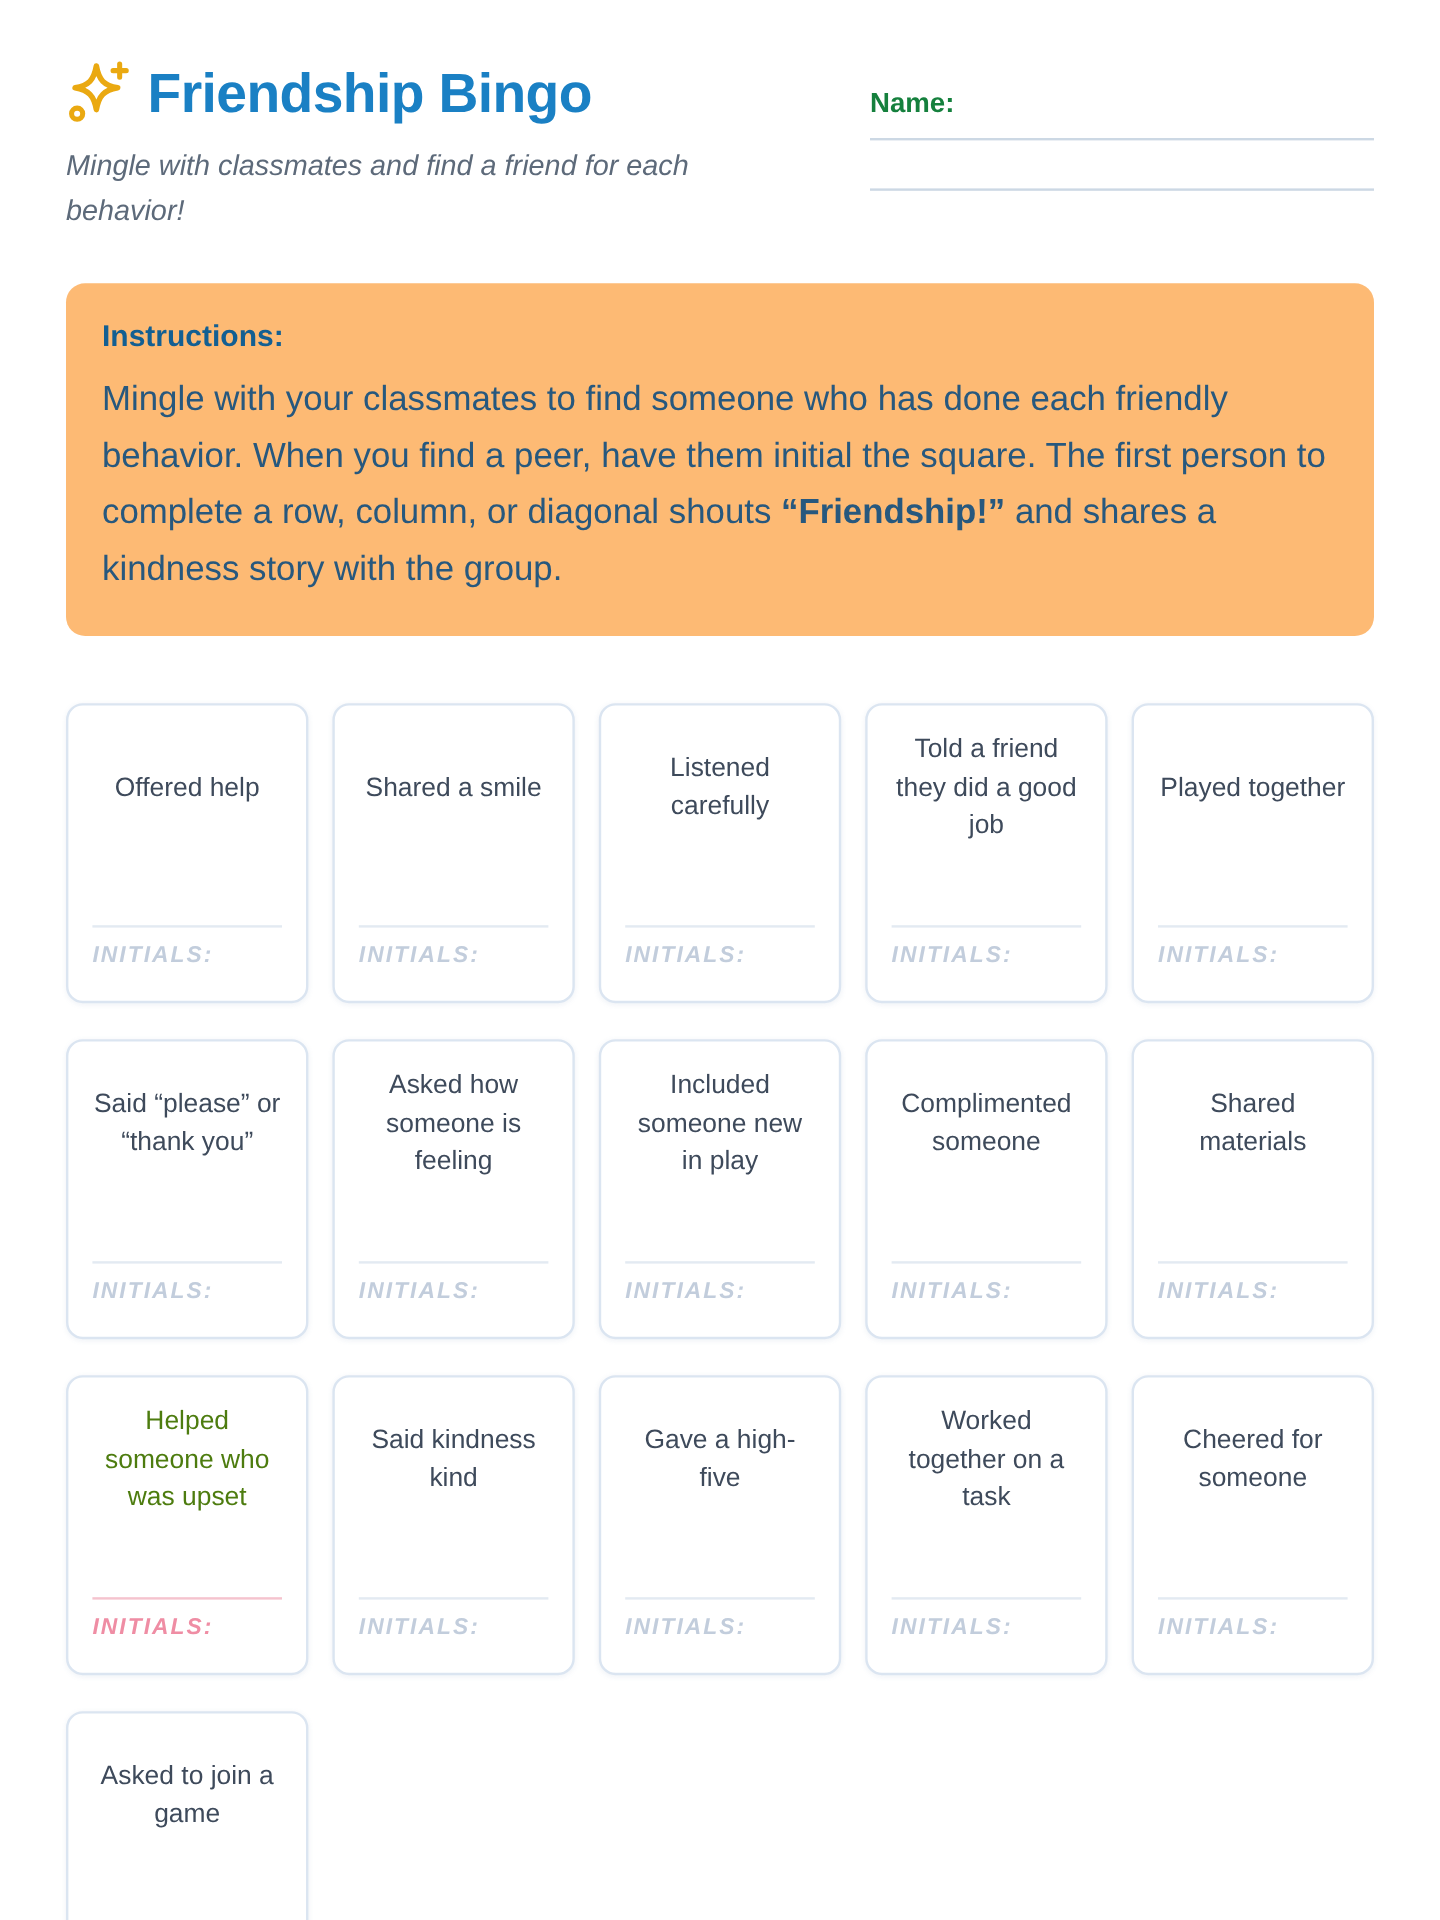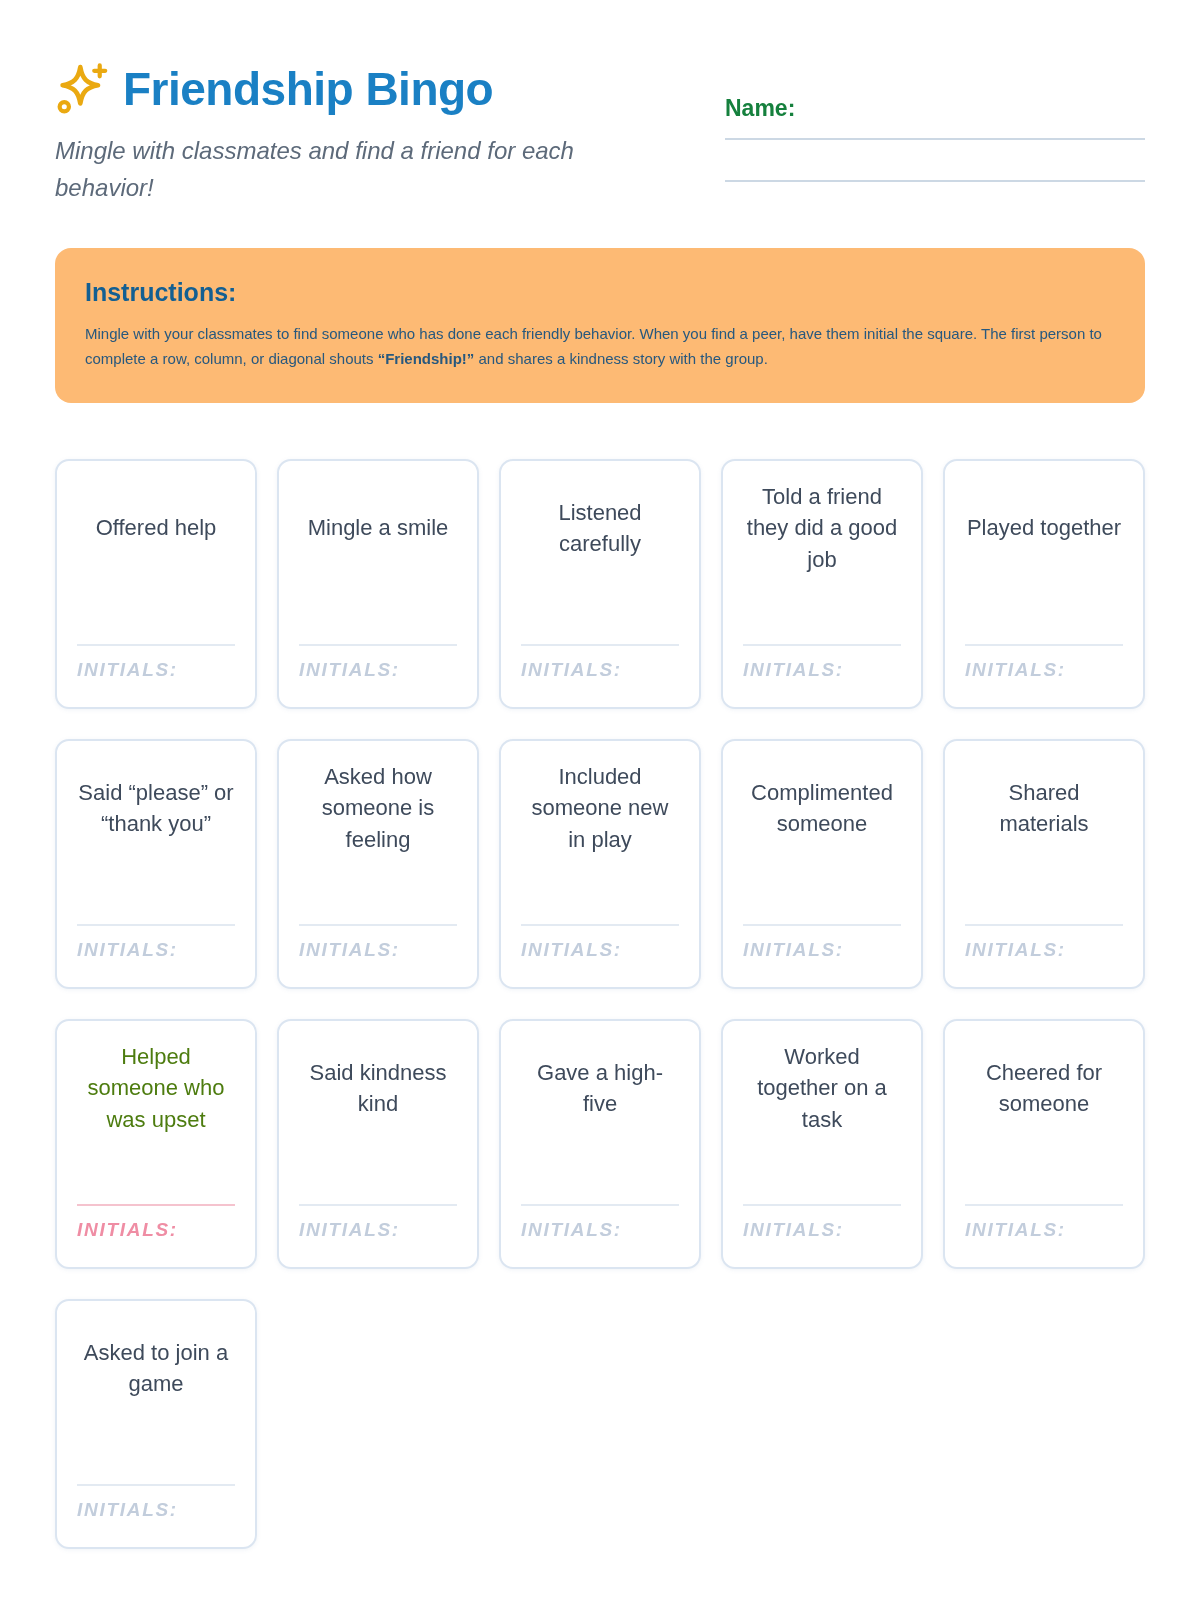--- a/index.html
+++ b/index.html
@@ -5,21 +5,21 @@
   * { box-sizing: border-box; margin: 0; padding: 0; }
   html, body { background: #ffffff; }
   body {
     width: 1200px; height: 1600px;
     font-family: "Liberation Sans", sans-serif;
     overflow: hidden;
   }
   .page { padding: 46px 55px 0 55px; }
 
   
-  .header { display: flex; justify-content: space-between; align-items: flex-end; margin-top: 12px; }
+  .header { display: flex; justify-content: space-between; align-items: center; }
   .header-left { max-width: 640px; }
   .title-row { display: flex; align-items: center; gap: 14px; }
   .sparkles { width: 54px; height: 62px; flex: 0 0 auto; }
   .page-title {
     font-size: 46px; font-weight: 800; color: #1a80c4; letter-spacing: -0.5px;
   }
   .subtitle {
     margin-top: 12px; font-size: 24px; font-style: italic;
     color: #5d6a7a; line-height: 1.55; max-width: 600px;
   }
@@ -29,21 +29,21 @@
   .field { margin-bottom: 24px; }
   .field-label { font-size: 23px; font-weight: 700; color: #15803d; }
   .field-line { height: 18px; border-bottom: 2px solid #ccd8e4; }
 
   
   .instructions {
     margin-top: 42px; background: #fdba74; border-radius: 16px;
     padding: 30px 34px 32px 30px;
   }
   .instructions-heading { font-size: 25px; font-weight: 700; color: #135f92; margin-bottom: 15px; }
-  .instructions-body { font-size: 15px; color: #27587e; line-height: 1.62; }
+  .instructions-body { font-size: 29px; color: #27587e; line-height: 1.62; }
   .instructions-body strong { font-weight: 700; }
 
   
   .grid {
     margin-top: 56px;
     display: grid; grid-template-columns: repeat(5, 1fr);
     column-gap: 20px; row-gap: 30px;
   }
   .card {
     height: 250px; background: #ffffff;
@@ -109,21 +109,21 @@
       <div class="card-label">
           <span>Offered help</span>
         </div>
       <div class="card-spacer"></div>
       <div class="initials-line"></div>
       <div class="initials-label">INITIALS:</div>
     </div>
 
     <div class="card">
       <div class="card-label">
-          <span>Mingle a smile</span>
+          <span>Shared a smile</span>
         </div>
       <div class="card-spacer"></div>
       <div class="initials-line"></div>
       <div class="initials-label">INITIALS:</div>
     </div>
 
     <div class="card">
       <div class="card-label">
           <span>Listened carefully</span>
         </div>

